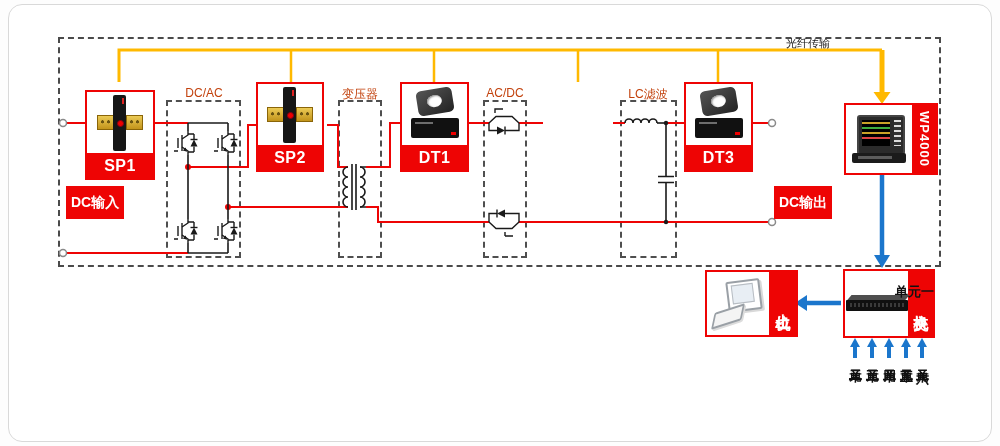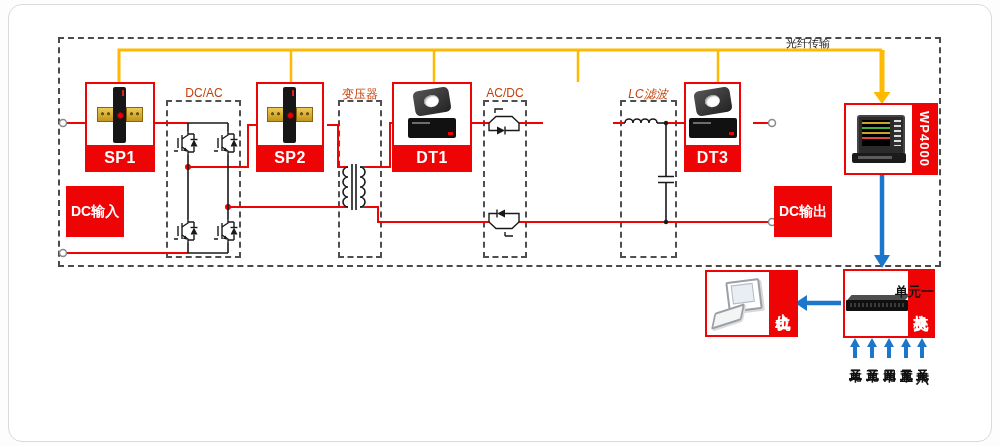--- a/index.html
+++ b/index.html
@@ -65,21 +65,21 @@
         background:repeating-linear-gradient(90deg,#3a3a3a 0 2px,transparent 2px 4px);}
   
   .pc{position:relative;width:56px;height:52px;}
   .pc .mon{position:absolute;right:5px;top:2px;width:30px;height:27px;background:#fff;border:2px solid #9aa0a6;
         border-radius:2px;transform:rotate(-7deg);box-shadow:2px 2px 0 #d9d9d9;}
   .pc .mon::after{content:"";position:absolute;left:3px;top:2px;width:20px;height:17px;background:#e8eef4;border:1px solid #b7bcc2;}
   .pc .kb{position:absolute;left:2px;bottom:6px;width:28px;height:11px;background:#f4f4f4;border:2px solid #9aa0a6;
         border-radius:2px;transform:rotate(-18deg) skewX(-30deg);box-shadow:2px 2px 0 #dcdcdc;}
   
   .red-tag{position:absolute;z-index:4;background:#ee0404;color:#fff;font-weight:bold;font-size:14px;
-        padding:17px 5px;line-height:17px;white-space:nowrap;}
+        padding:8px 5px;line-height:17px;white-space:nowrap;}
   .small-label{position:absolute;z-index:4;font-size:11px;color:#222;white-space:nowrap;}
   .unit-one{position:absolute;z-index:4;font-size:13px;font-weight:bold;color:#111;white-space:nowrap;margin-top:38px;}
   .unit-col{position:absolute;top:358px;width:17px;z-index:4;writing-mode:vertical-rl;text-orientation:upright;
         font-size:13px;font-weight:bold;color:#111;letter-spacing:1px;text-align:left;}
   .watermark{position:absolute;left:903px;top:404px;z-index:5;font-size:23px;font-weight:bold;
         color:#e2e2e2;letter-spacing:1px;}
 </style>
 </head>
 <body>
 
@@ -89,21 +89,21 @@
   <div class="dash-outer"></div>
 
   <div class="dash-box" style="left:166px;width:75px;"></div>
   <div class="dash-box" style="left:338px;width:44px;"></div>
   <div class="dash-box" style="left:483px;width:44px;"></div>
   <div class="dash-box" style="left:620px;width:57px;"></div>
 
   <div class="blk-label" style="left:204px;top:86px;">DC/AC</div>
   <div class="blk-label" style="left:360px;top:86px;">变压器</div>
   <div class="blk-label" style="left:505px;top:86px;">AC/DC</div>
-  <div class="blk-label" style="left:648px;top:86px;font-style:italic;">LC滤波</div>
+  <div class="blk-label" style="left:648px;top:86px;">LC滤波</div>
 
   <svg id="wires" width="1000" height="446" viewBox="0 0 1000 446">
     <defs>
       <g id="igbt" fill="none" stroke="#1a1a1a" stroke-width="1.4">
         <path d="M0,-12 V-8 L-6,-4"></path>
         <path d="M-6,-8 V8"></path>
         <path d="M-10,-5 V5 M-14,8 H-10"></path>
         <path d="M-6,4 L0,8 V12"></path>
         <polygon points="-0.8,8.8 -5.2,7.4 -2.4,4.4" fill="#1a1a1a" stroke="none"></polygon>
         <path d="M0,-9 H6 M0,9 H6 M6,-9 V-3.5 M6,3.5 V9"></path>
@@ -191,21 +191,21 @@
     </g>
 
     <g fill="#fff" stroke="#8a8a8a" stroke-width="1.5">
       <circle cx="63" cy="123" r="3.5"></circle>
       <circle cx="63" cy="253" r="3.5"></circle>
       <circle cx="772" cy="123" r="3.5"></circle>
       <circle cx="772" cy="222" r="3.5"></circle>
     </g>
   </svg>
 
-  <div class="sensor" style="left:85px;width:70px;">
+  <div class="sensor" style="left:85px;width:70px;margin-top:8px;">
     <div class="sensor-img">
       <div class="shunt">
           <span class="tab tl"></span>
           <span class="bar"></span>
           <span class="tab tr"></span>
           <span class="cdot"></span>
         </div>
     </div>
     <div class="sensor-label">SP1</div>
   </div>
@@ -213,30 +213,30 @@
     <div class="sensor-img">
       <div class="shunt">
           <span class="tab tl"></span>
           <span class="bar"></span>
           <span class="tab tr"></span>
           <span class="cdot"></span>
         </div>
     </div>
     <div class="sensor-label">SP2</div>
   </div>
-  <div class="sensor" style="left:392px;width:80px;">
+  <div class="sensor" style="left:400px;width:69px;">
     <div class="sensor-img">
       <div class="dt">
           <div class="dt-head"></div>
           <div class="dt-body"></div>
         </div>
     </div>
     <div class="sensor-label">DT1</div>
   </div>
-  <div class="sensor" style="left:684px;width:57px;">
+  <div class="sensor" style="left:684px;width:69px;">
     <div class="sensor-img">
       <div class="dt">
           <div class="dt-head"></div>
           <div class="dt-body"></div>
         </div>
     </div>
     <div class="sensor-label">DT3</div>
   </div>
 
   <div class="devbox" style="left:844px;top:103px;width:94px;height:72px;">

